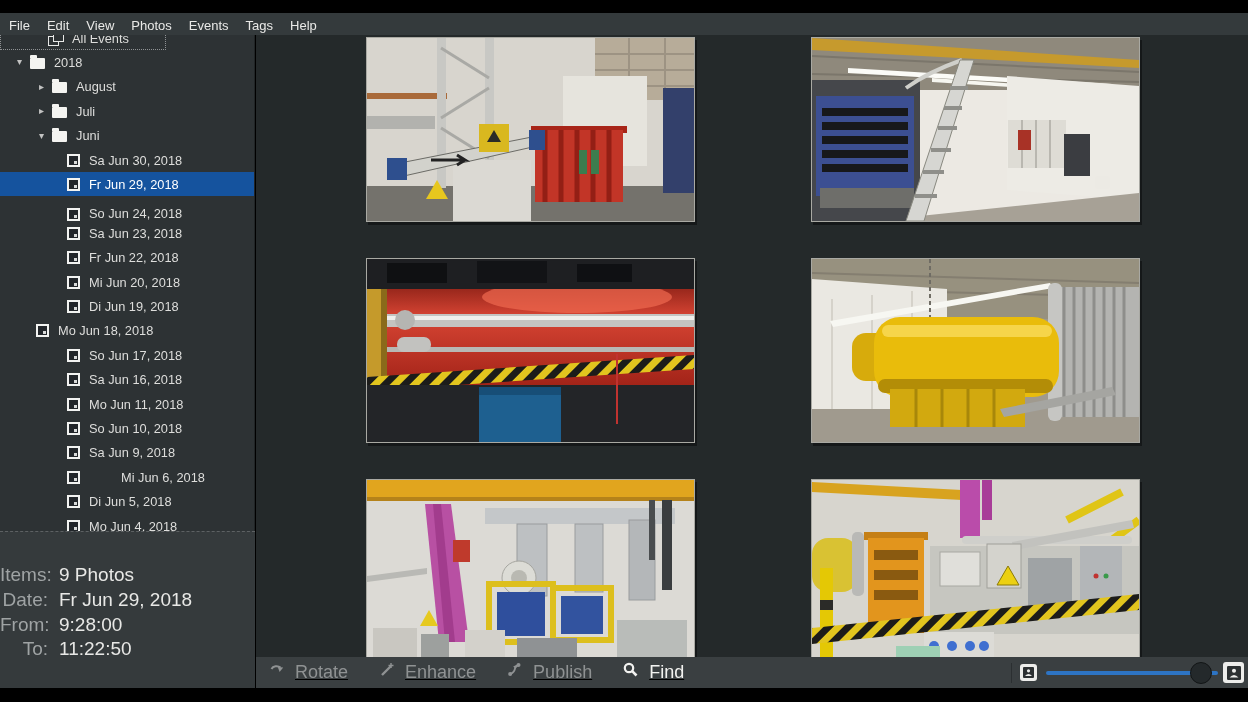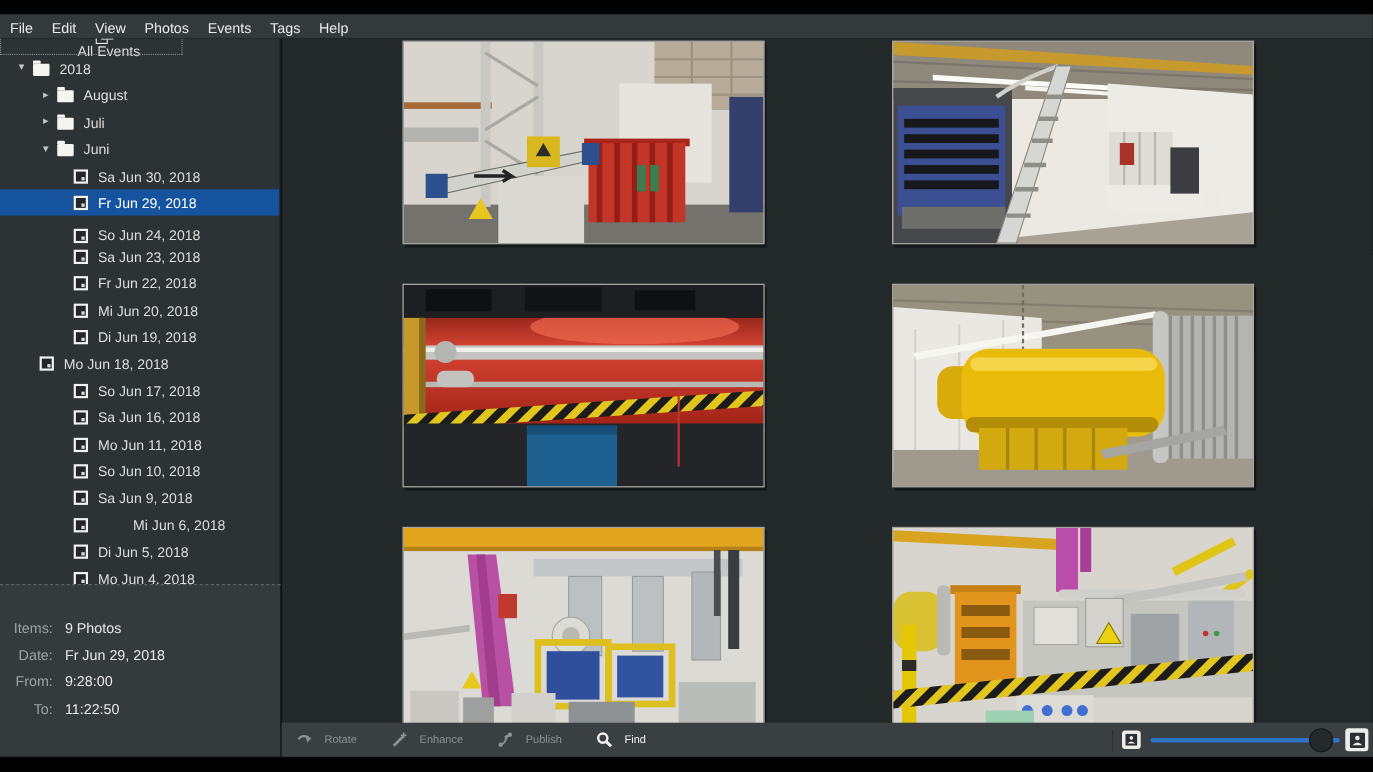--- a/index.html
+++ b/index.html
@@ -26,35 +26,35 @@
     background:#f4f4f1; border-radius:1px 1px 0 0; }
   .icon-event { width:13px; height:13px; border:2px solid #f2f3f1; background:#22262a; }
   .icon-event::after { content:""; position:absolute; left:5px; top:5px; width:3px; height:3px; background:#d8dad9; }
   .icon-events { width:15px; height:13px; }
   .icon-events::before { content:""; position:absolute; left:0; top:4px; width:9px; height:8px; border:1.5px solid #e8e9e8; }
   .icon-events::after { content:""; position:absolute; left:5px; top:0; width:9px; height:8px; border:1.5px solid #e8e9e8; background:#2d3234; }
 
   
   .info { position:absolute; left:0; top:531px; width:255px; height:157px;
     background:#353a3c; border-top:1px dashed #5d6163; padding-top:31px; }
-  .irow { display:flex; height:24.7px; align-items:flex-start; font-size:13px; }
+  .irow { display:flex; height:24.7px; align-items:center; font-size:19px; }
   .irow .ilabel { width:48px; text-align:right; color:#9fa3a4; margin-right:11px; }
   .irow .ivalue { color:#e8e8e6; }
 
   
   .main { position:absolute; left:256px; top:35px; width:992px; height:653px;
     background:#24292a; overflow:hidden; }
   .photo { position:absolute; width:329px; height:185px; background:#777;
     border:1px solid #a9a9a3; box-shadow:2px 3px 0 rgba(0,0,0,.4); cursor:pointer; }
   .photo svg { display:block; width:100%; height:100%; }
 
   
   .toolbar { position:absolute; left:256px; top:657px; width:992px; height:31px;
     background:#3a3f41; display:flex; align-items:center; padding-left:13px; }
-  .tl-btn { display:flex; align-items:center; gap:11px; margin-right:31px; font-size:10px; cursor:default; }
+  .tl-btn { display:flex; gap:11px; margin-right:31px; font-size:18px; cursor:default;text-decoration:underline; }
   .tl-btn .lbl { color:#8f9293; }
   .tl-btn.enabled .lbl { color:#f2f2f0; }
   .tl-btn svg { display:block; }
   .zoomgrp { position:absolute; right:0; top:0; height:31px; display:flex; align-items:center; }
   .vsep { width:1px; height:20px; background:#2b2f31; margin-right:8px; }
   .zoom-icon { background:#ededeb; border-radius:3px; display:flex; align-items:center; justify-content:center; }
   .zoom-icon.small { width:17px; height:17px; margin-right:9px; }
   .zoom-icon.large { width:21px; height:21px; margin-left:5px; margin-right:4px; }
   .slider { position:relative; width:172px; height:22px; cursor:pointer; }
   .slider .track { position:absolute; left:0; right:0; top:9px; height:4px; border-radius:2px; background:#2d74c4; }
@@ -70,21 +70,21 @@
       <div class="mi">File</div>
       <div class="mi">Edit</div>
       <div class="mi">View</div>
       <div class="mi">Photos</div>
       <div class="mi">Events</div>
       <div class="mi">Tags</div>
       <div class="mi">Help</div>
     </div>
 
   <div class="sidebar">
-      <div class="trow focused" style="top: -9px; padding-left: 32px; flex-direction: column;">
+      <div class="trow focused" style="top: -9px; padding-left: 48px;">
         <span class="tico icon-events"></span>
         <span>All Events</span>
       </div>
       <div class="trow" style="top: 15.4px; padding-left: 17px;">
         <span class="expander">▾</span>
         <span class="tico icon-folder"></span>
         <span>2018</span>
       </div>
       <div class="trow" style="top: 39.8px; padding-left: 39px;">
         <span class="expander">▸</span>

